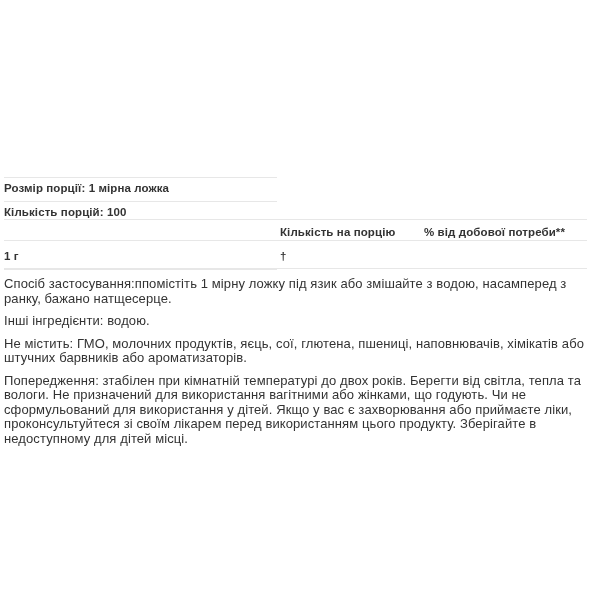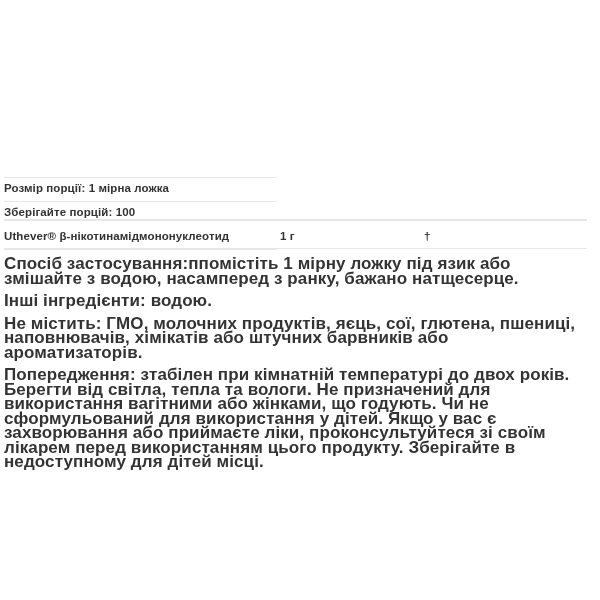--- a/index.html
+++ b/index.html
@@ -44,22 +44,22 @@
     grid-template-columns: 276px 144px 1fr;
     font-size: 11.5px;
     font-weight: 700;
     line-height: 12px;
     letter-spacing: 0.1px;
   }
   .grid.header-row     { padding: 6px 0 2px; }
   .grid.ingredient-row { padding: 9px 0 6px; }
 
   .para {
-    font-size: 17px;
-    font-weight: 700;
+    font-size: 13px;
+    font-weight: 400;
     line-height: 14.5px;
     letter-spacing: 0.1px;
     margin: 0 0 8px 0;
     width: 583px;
   }
   .para.first { margin-top: 7px; }
 </style>
 </head>
 <body>
 
@@ -67,30 +67,34 @@
 
   <div class="hr short"></div>
 
   <div class="trow row-serving">
     <span>Розмір порції: 1 мірна ложка</span>
   </div>
 
   <div class="hr short"></div>
 
   <div class="trow row-servings">
-    <span>Зберігайте порцій: 100</span>
+    <span>Кількість порцій: 100</span>
   </div>
 
   <div class="hr full"></div>
 
+  <div class="grid header-row">
+    <span></span>
+    <span>Кількість на порцію</span>
+    <span>% від добової потреби**</span>
+  </div>
 
   <div class="hr full"></div>
 
   <div class="grid ingredient-row">
-    <span>Uthever® β-нікотинамідмононуклеотид</span>
     <span>1 г</span>
     <span>†</span>
   </div>
 
   <div class="hr full"></div>
 
 
   <div class="hr short"></div>
 
   <p class="para first">Спосіб застосування:ппомістіть 1 мірну ложку під язик або змішайте з водою, насамперед з ранку, бажано натщесерце.</p>

